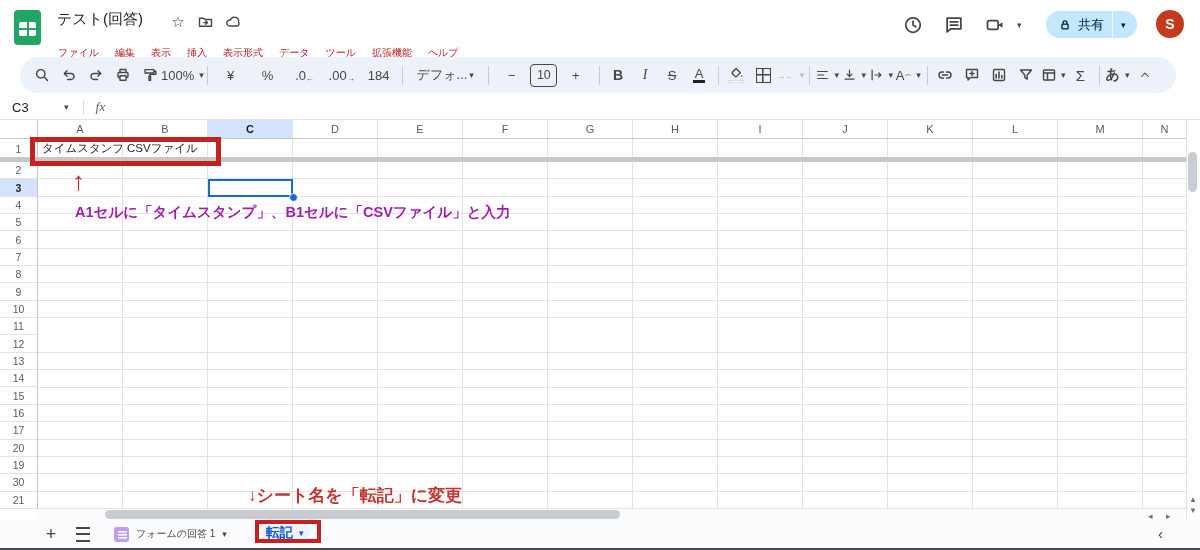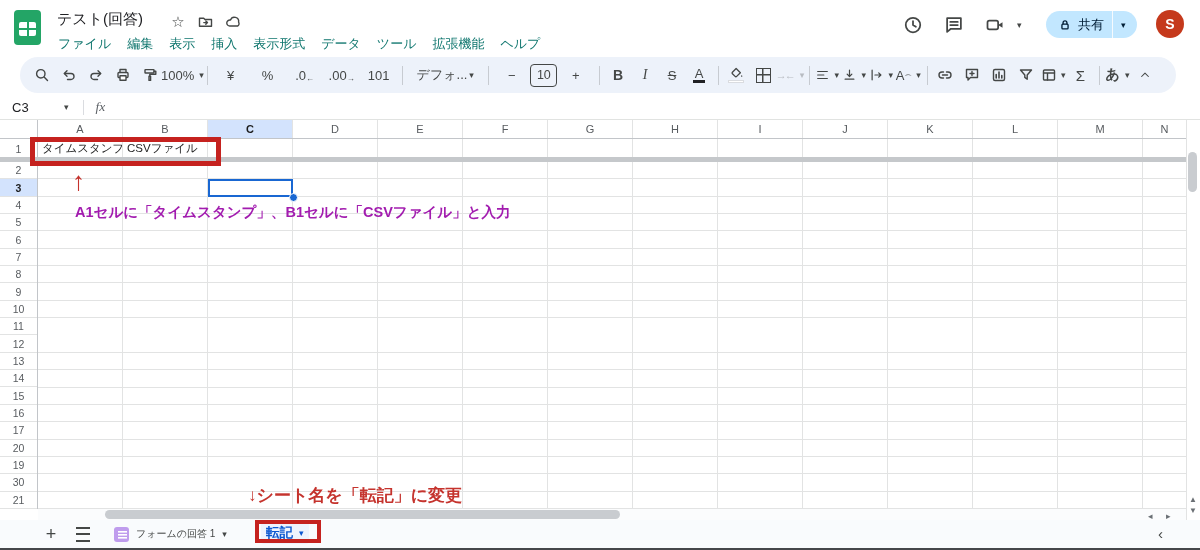--- a/index.html
+++ b/index.html
@@ -11,21 +11,21 @@
 
   
   .logo{left:14px;top:10px;width:27px;height:35px;background:#23a566;border-radius:4px;cursor:pointer;}
   .logo .grid{position:absolute;left:5px;top:12px;width:17px;height:14px;background:#fff;border-radius:2px;
     background-image:linear-gradient(#23a566,#23a566),linear-gradient(#23a566,#23a566);
     background-size:2px 100%,100% 2px;background-position:center,center;background-repeat:no-repeat;
     box-shadow:inset 0 0 0 0;}
   .doc-title{left:57px;top:10px;font-size:15px;color:#202124;cursor:text;}
   .title-ic{top:13px;width:18px;height:18px;display:flex;align-items:center;justify-content:center;color:#444746;}
   .star{left:169px;font-size:15px;}
-  .menubar{left:50px;top:32px;display:flex;font-size:13px;color:#0f766e;}
+  .menubar{left:50px;top:43px;display:flex;font-size:10px;color:#b91c1c;}
   .menubar .mi{padding:3px 8px;border-radius:4px;cursor:pointer;}
   .tr-ic{top:14px;width:22px;height:22px;display:flex;align-items:center;justify-content:center;}
   .caret{font-size:9px;color:#444746;}
   .share{left:1046px;top:11px;width:91px;height:27px;background:#c2e7ff;border-radius:14px;
          display:flex;align-items:center;color:#001d35;font-size:13px;cursor:pointer;}
   .share .lock{margin:0 6px 0 12px;}
   .share .sdiv{width:1px;height:27px;background:#f6fafe;margin-left:8px;}
   .share .scaret{margin:0 8px;font-size:9px;color:#001d35;}
   .avatar{left:1156px;top:10px;width:28px;height:28px;border-radius:50%;background:#c5391c;color:#fff;
           font-size:14px;font-weight:bold;display:flex;align-items:center;justify-content:center;cursor:pointer;}
@@ -250,21 +250,21 @@
     <div class="tb tbtxt">¥</div>
     <div class="tb tbtxt">%</div>
     <div class="tb tbtxt dec">
         <span>.0</span>
         <span class="tiny">←</span>
       </div>
     <div class="tb tbtxt dec">
         <span>.00</span>
         <span class="tiny">→</span>
       </div>
-    <div class="tb tbtxt">101</div>
+    <div class="tb tbtxt">184</div>
     <div class="tbdiv"></div>
     <div class="tb fontname">
       <span>デフォ...</span>
       <span class="caret">▾</span>
     </div>
     <div class="tbdiv"></div>
     <div class="tb tbtxt">−</div>
     <div class="tb">
         <div class="fsbox">10</div>
       </div>

